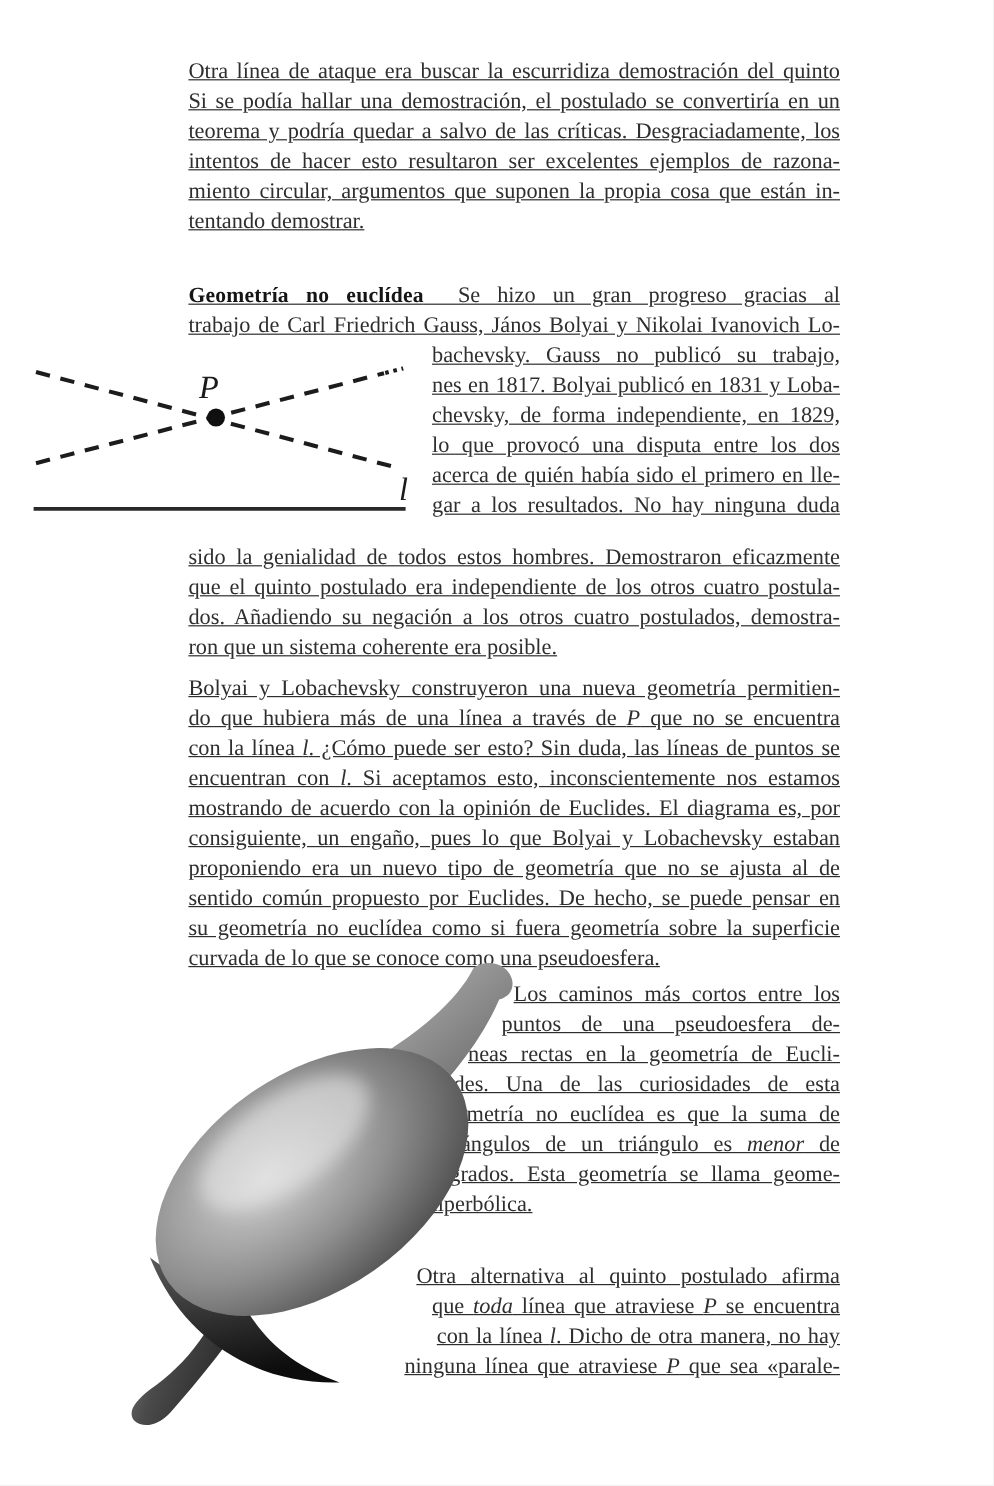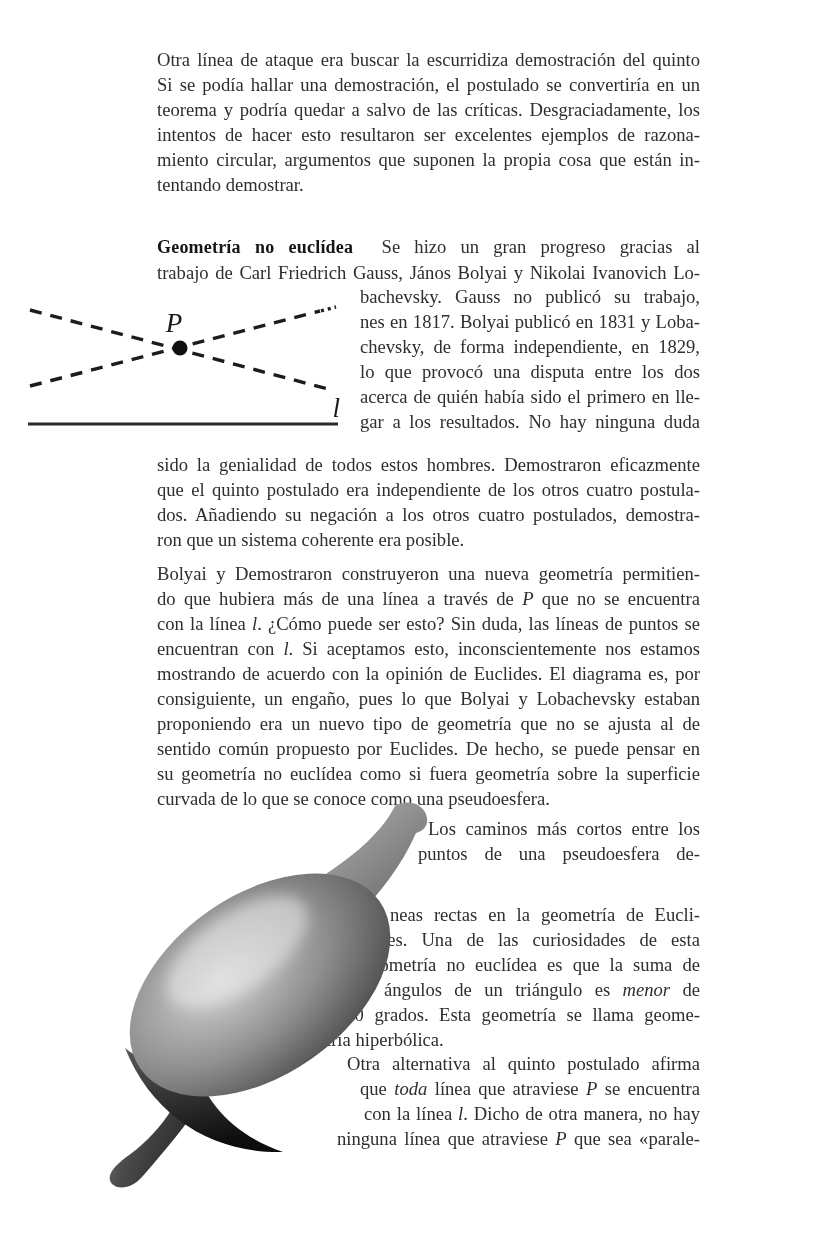--- a/index.html
+++ b/index.html
@@ -15,20 +15,21 @@
   .tb{
     position:absolute;
     width:543px;
     font-size:18.6px;
     line-height:25px;
   }
   .tl{
     text-align:justify;
     text-align-last:justify;
     white-space:normal;
+    text-decoration:underline;
   }
   .tl.last{ text-align-last:auto; }
   .tl b{
     font-weight:bold;
     font-size:18px;
     color:#151515;
     letter-spacing:.2px;
   }
   .tl i{ font-style:italic; }
   #p1 {left:157px;top:47px;}
@@ -77,36 +78,36 @@
     </div>
 
   <div class="tb" id="p2c">
       <div class="tl">sido la genialidad de todos estos hombres. Demostraron eficazmente</div>
       <div class="tl">que el quinto postulado era independiente de los otros cuatro postula-</div>
       <div class="tl">dos. Añadiendo su negación a los otros cuatro postulados, demostra-</div>
       <div class="tl last">ron que un sistema coherente era posible.</div>
     </div>
 
   <div class="tb" id="p3">
-      <div class="tl">Bolyai y Demostraron construyeron una nueva geometría permitien-</div>
+      <div class="tl">Bolyai y Lobachevsky construyeron una nueva geometría permitien-</div>
       <div class="tl">do que hubiera más de una línea a través de <i>P</i> que no se encuentra</div>
       <div class="tl">con la línea <i>l</i>. ¿Cómo puede ser esto? Sin duda, las líneas de puntos se</div>
       <div class="tl">encuentran con <i>l</i>. Si aceptamos esto, inconscientemente nos estamos</div>
       <div class="tl">mostrando de acuerdo con la opinión de Euclides. El diagrama es, por</div>
       <div class="tl">consiguiente, un engaño, pues lo que Bolyai y Lobachevsky estaban</div>
       <div class="tl">proponiendo era un nuevo tipo de geometría que no se ajusta al de</div>
       <div class="tl">sentido común propuesto por Euclides. De hecho, se puede pensar en</div>
       <div class="tl">su geometría no euclídea como si fuera geometría sobre la superficie</div>
       <div class="tl last">curvada de lo que se conoce como una pseudoesfera.</div>
     </div>
 
   <div class="tb" id="p4">
       <div class="tl" style="margin-left: 271px;">Los caminos más cortos entre los</div>
       <div class="tl" style="margin-left: 261px;">puntos de una pseudoesfera de-</div>
-      <div class="tl" style="margin-left: 233px; margin-top: 36px;">neas rectas en la geometría de Eucli-</div>
+      <div class="tl" style="margin-left: 233px;">neas rectas en la geometría de Eucli-</div>
       <div class="tl" style="margin-left: 221px;">des. Una de las curiosidades de esta</div>
       <div class="tl" style="margin-left: 205px;">geometría no euclídea es que la suma de</div>
       <div class="tl" style="margin-left: 193px;">los ángulos de un triángulo es <i>menor</i> de</div>
       <div class="tl" style="margin-left: 179px;">180 grados. Esta geometría se llama geome-</div>
       <div class="tl last" style="margin-left: 169px;">tría hiperbólica.</div>
     </div>
 
   <div class="tb" id="p5">
       <div class="tl" style="margin-left: 190px;">Otra alternativa al quinto postulado afirma</div>
       <div class="tl" style="margin-left: 203px;">que <i>toda</i> línea que atraviese <i>P</i> se encuentra</div>

